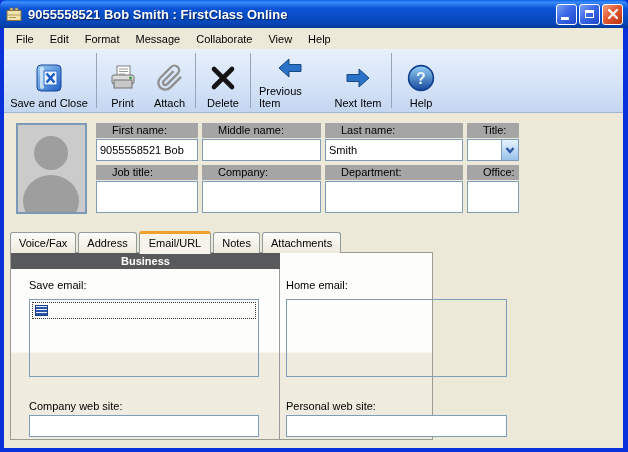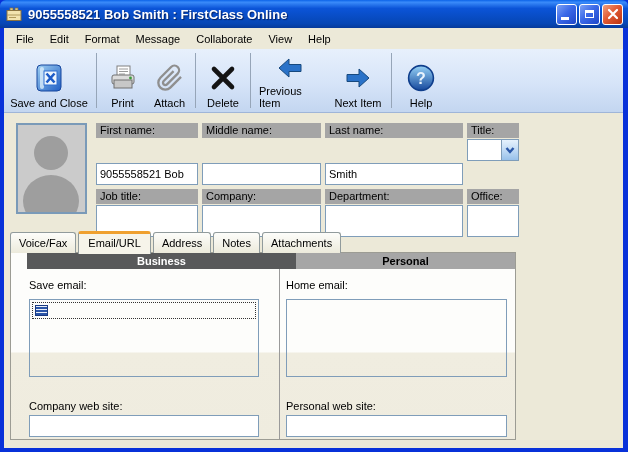--- a/index.html
+++ b/index.html
@@ -32,42 +32,42 @@
   .tb-sep { width:1px; background:#96a5b8; margin:4px 2px; }
   .tb-item { display:flex; flex-direction:column; align-items:center; justify-content:flex-end;
     padding:4px 6px 3px; font-size:11px; color:#000; }
   .tb-icon { height:34px; display:flex; align-items:center; justify-content:center; margin-bottom:2px; }
 
   
   .avatar { position:absolute; left:12px; top:95px; width:71px; height:91px;
     border:2px solid #7a9ab8; background:#cbcbcb; }
   .fields { position:absolute; left:92px; top:95px; width:424px; display:grid;
     grid-template-columns:102px 119px 138px 52px; grid-column-gap:4px; grid-row-gap:0; }
-  .flabel { height:15px; background:#a5a5a5; font-size:11px; line-height:15px; padding-left:4px;
+  .flabel { height:15px; background:#a5a5a5; font-size:11px; line-height:15px; padding-left:16px;
     color:#000; margin-bottom:1px; }
   .row-gap { height:4px; grid-column:1 / 5; }
   .finput { height:22px; border:1px solid #7f9db9; background:#fff; font-size:11px;
-    font-family:"Liberation Sans",sans-serif; padding:0 3px; width:100%;margin-top:24px; }
+    font-family:"Liberation Sans",sans-serif; padding:0 3px; width:100%; }
   .farea { height:32px; border:1px solid #7f9db9; background:#fff; resize:none; width:100%;
     font-family:"Liberation Sans",sans-serif; font-size:11px; padding:1px 3px; }
   .combo { height:22px; border:1px solid #7f9db9; background:#fff; display:flex; }
   .combo-val { flex:1; }
   .combo-btn { width:17px; background:linear-gradient(180deg,#e6f2fd,#c1dbf5 50%,#98c1ea);
     border-left:1px solid #7f9db9; display:flex; align-items:center; justify-content:center; }
 
   
   .tabs { position:absolute; left:6px; top:201px; height:24px; display:flex; align-items:flex-end; z-index:3;text-align:center; }
   .tab { background:linear-gradient(180deg,#fdfdfa,#eceadb); border:1px solid #919b9c; border-bottom:none;
     border-radius:3px 3px 0 0; padding:4px 8px 4px; margin-right:2px; font-size:11px; position:relative; }
   .tab.active { border-top:3px solid #efa02f; padding:3px 9px 5px; background:#f6f4ea; margin-bottom:-1px; }
 
   
-  .panel { position:absolute; left:6px; top:224px; width:506px; height:188px;
+  .panel { position:absolute; left:6px; top:224px; width:423px; height:188px;
     border:1px solid #9c9c94;
-    background:linear-gradient(180deg,#fdfdfb 0px,#fdfdfb 99px,#f0ede0 100px,#efecdf 100%);padding-left:16px; }
+    background:linear-gradient(180deg,#fdfdfb 0px,#fdfdfb 99px,#f0ede0 100px,#efecdf 100%); }
   .hdrs { display:flex; height:16px; }
   .hdr-business { width:269px; background:#58595a; color:#fff; font-weight:bold; font-size:11px;
     text-align:center; line-height:16px; }
   .hdr-personal { flex:1; background:#a6a6a6; color:#000; font-weight:bold; font-size:11px;
     text-align:center; line-height:16px; }
   .col-divider { position:absolute; left:268px; top:16px; bottom:0; width:1px; background:#9a9a9a; }
   .plabel { position:absolute; font-size:11px; color:#000; }
   .listbox { position:absolute; border:1px solid #7f9db9; background:transparent; padding:2px; }
   .email-item { display:flex; align-items:center; gap:4px; height:17px; border:1px dotted #333;
     padding:0 2px; font-size:11px; background:transparent; }
@@ -236,30 +236,29 @@
       <div class="flabel">Office:</div>
 
       <textarea class="farea" value="" style=""></textarea>
       <textarea class="farea" value="" style=""></textarea>
       <textarea class="farea" value="" style=""></textarea>
       <textarea class="farea" value="" style=""></textarea>
     </div>
 
     <div class="tabs">
       <div class="tab">Voice/Fax</div>
+      <div class="tab">Address</div>
       <div class="tab active">Email/URL</div>
-      <div class="tab">Address</div>
       <div class="tab">Notes</div>
       <div class="tab">Attachments</div>
     </div>
 
     <div class="panel">
       <div class="hdrs">
         <div class="hdr-business">Business</div>
-        <div class="hdr-personal">Personal</div>
       </div>
       <div class="col-divider"></div>
 
       <div class="plabel" style="left:18px; top:26px">Save email:</div>
       <div class="listbox" style="left:18px; top:46px; width:230px; height:78px">
         <div class="email-item">
           <span class="email-icon"></span>
         </div>
       </div>
 

